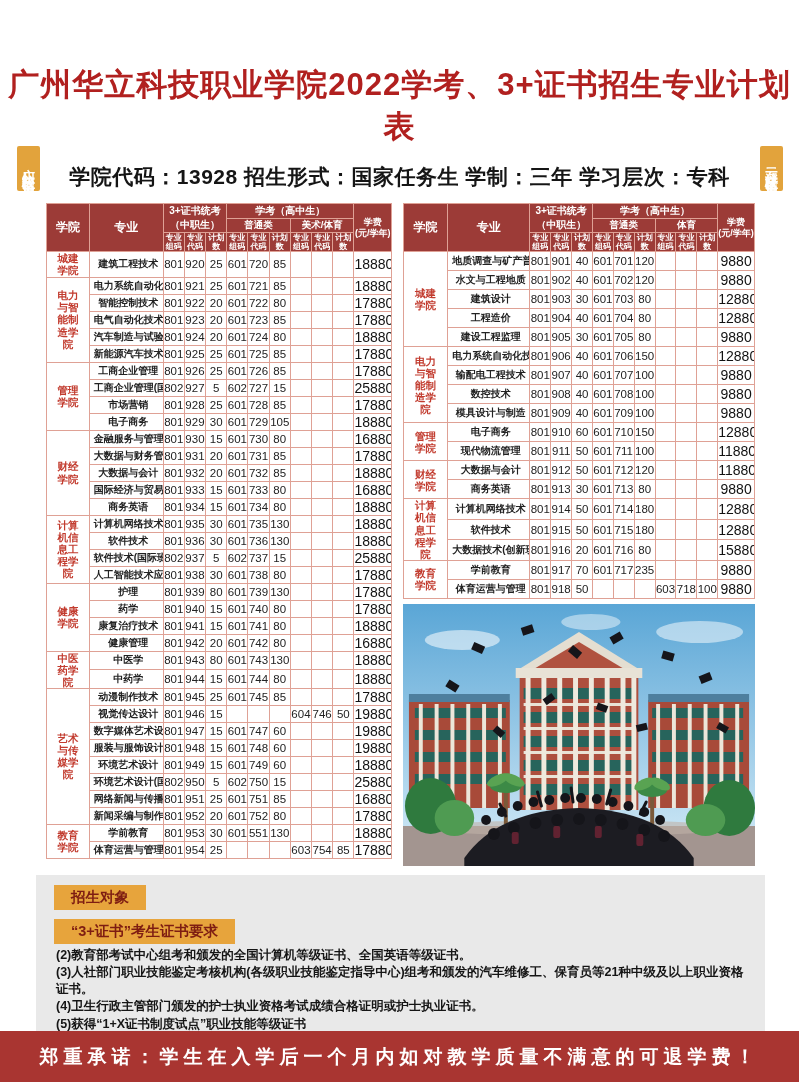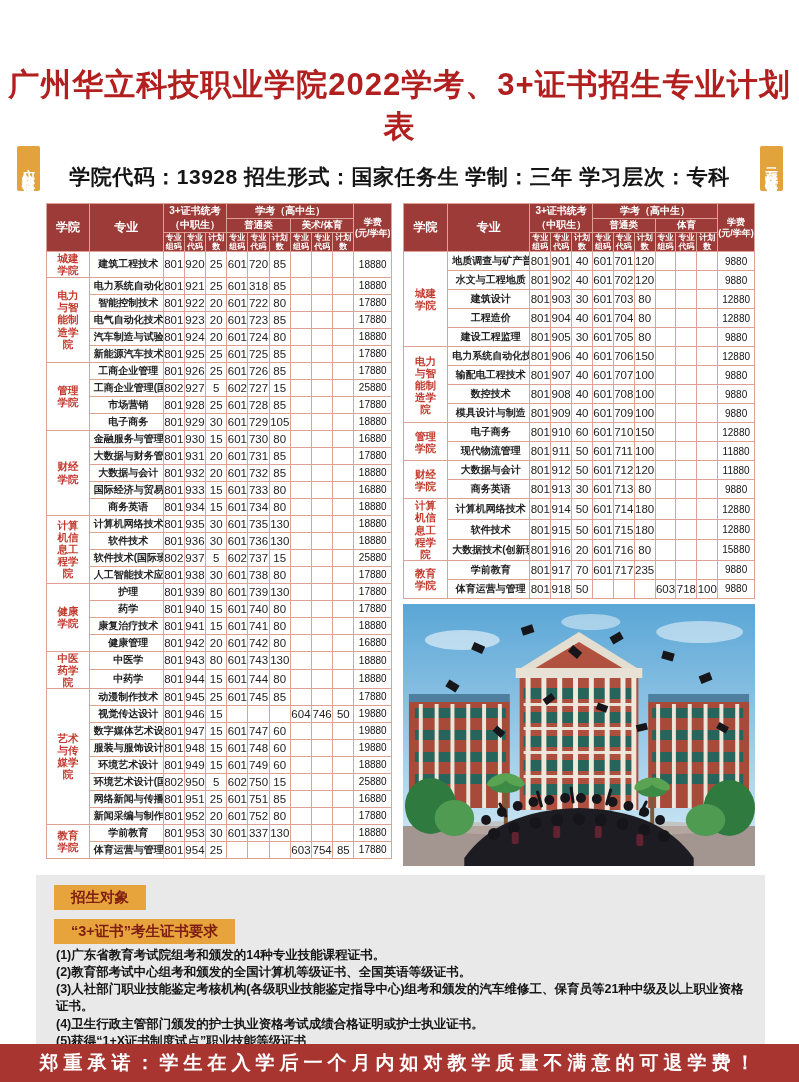--- a/index.html
+++ b/index.html
@@ -20,38 +20,38 @@
   .h-group { font-size:10px; height:13px; }
   .h-sub { font-size:9.5px; height:12px; }
   .h-mini { font-size:8px; line-height:1.15; height:19px; font-weight:bold; }
   .h-fee { font-size:9px; line-height:1.2; }
   .pre { white-space:pre-line; }
 
   table.plan td { background:#fff; text-align:center; white-space:nowrap; }
   td.college { color:#c23b2e; font-weight:bold; font-size:10.5px; line-height:1.15; white-space:normal !important; padding:0 8px; }
   td.major { text-align:right; padding-left:4px; font-weight:bold; font-size:10px; color:#222; }
   td.num { font-size:11.5px; color:#222; }
-  td.fee { font-size:10px; color:#111; }
+  td.fee { font-size:14px; color:#111; }
   .left-table tbody tr { height:17px; }
   .right-table tbody tr { height:19px; }
 
   .campus-tab { position:absolute; background:#e2a33c; color:#fff; font-weight:bold; font-size:13px;
     writing-mode:vertical-rl; text-orientation:upright; padding:12px 5px; letter-spacing:3px; border-radius:2px; line-height:1; }
   .tab-left { left:17px; top:146px; }
   .tab-right { right:16px; top:146px; }
 
   .photo { margin-top:5px; width:100%; height:262px; display:block; }
 
   .info-panel { margin:9px 34px 0 36px; background:#e9e9e9; padding:4px 0 8px 0; }
   .badge { display:inline-block; background:#e7a43c; color:#7e1d12; font-weight:bold; font-size:14.5px;
     padding:3px 17px; margin:6px 11px 3px 18px; }
   .sec-body { padding:0 16px 0 20px; }
   .text-line { font-size:12.5px; font-weight:bold; color:#151515; line-height:1.38; }
 
-  .banner { position:absolute; left:0; right:0; bottom:0; height:38px; background:#a93531; color:#fff;
+  .banner { position:absolute; left:0; right:0; bottom:0; height:51px; background:#a93531; color:#fff;
     display:flex; align-items:center; justify-content:center; font-size:19px; font-weight:bold; letter-spacing:5px; }
 </style>
 </head>
 <body>
 
 <div class="page">
 
   <div class="title">广州华立科技职业学院2022学考、3+证书招生专业计划表</div>
   <div class="subtitle">学院代码：13928  招生形式：国家任务生  学制：三年  学习层次：专科</div>
 
@@ -123,21 +123,21 @@
               <td class="num"></td>
               <td class="fee">18880</td>
             </tr>
             <tr>
               <td class="college" rowspan="5">电力与智能制造学院</td>
               <td class="major">电力系统自动化技术</td>
               <td class="num">801</td>
               <td class="num">921</td>
               <td class="num">25</td>
               <td class="num">601</td>
-              <td class="num">318</td>
+              <td class="num">721</td>
               <td class="num">85</td>
               <td class="num"></td>
               <td class="num"></td>
               <td class="num"></td>
               <td class="fee">18880</td>
             </tr>
             <tr>
               <td class="major">智能控制技术</td>
               <td class="num">801</td>
               <td class="num">922</td>
@@ -546,21 +546,21 @@
               <td class="num"></td>
               <td class="fee">17880</td>
             </tr>
             <tr>
               <td class="college" rowspan="2">教育学院</td>
               <td class="major">学前教育</td>
               <td class="num">801</td>
               <td class="num">953</td>
               <td class="num">30</td>
               <td class="num">601</td>
-              <td class="num">337</td>
+              <td class="num">551</td>
               <td class="num">130</td>
               <td class="num"></td>
               <td class="num"></td>
               <td class="num"></td>
               <td class="fee">18880</td>
             </tr>
             <tr>
               <td class="major">体育运营与管理</td>
               <td class="num">801</td>
               <td class="num">954</td>
@@ -1003,21 +1003,20 @@
     </div>
   </div>
 
   <div class="info-panel">
     <div>
       <div class="badge">招生对象</div>
     </div>
     <div>
       <div class="badge">“3+证书”考生证书要求</div>
       <div class="sec-body">
-          <p class="text-line">(1)广东省教育考试院组考和颁发的14种专业技能课程证书。</p>
           <p class="text-line">(2)教育部考试中心组考和颁发的全国计算机等级证书、全国英语等级证书。</p>
           <p class="text-line">(3)人社部门职业技能鉴定考核机构(各级职业技能鉴定指导中心)组考和颁发的汽车维修工、保育员等21种中级及以上职业资格证书。</p>
           <p class="text-line">(4)卫生行政主管部门颁发的护士执业资格考试成绩合格证明或护士执业证书。</p>
           <p class="text-line">(5)获得“1+X证书制度试点”职业技能等级证书</p>
         </div>
     </div>
 
   </div>
 
   <div class="banner">郑重承诺：学生在入学后一个月内如对教学质量不满意的可退学费！</div>

